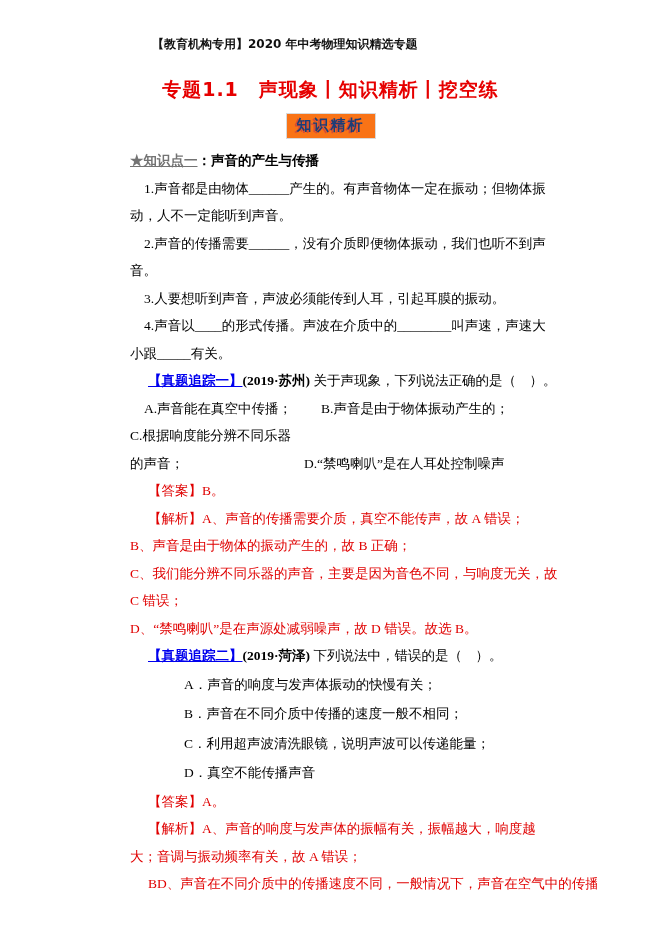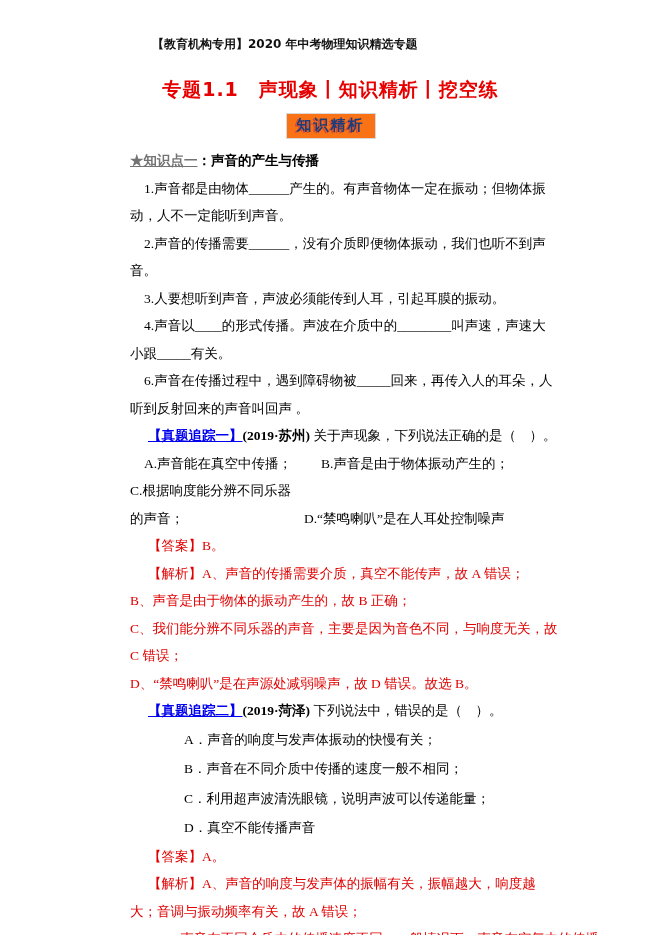--- a/index.html
+++ b/index.html
@@ -81,21 +81,20 @@
   <div class="content">
 
     <p class="kp-heading">
       <span class="kp-label">★知识点一</span><span class="kp-title">：声音的产生与传播</span>
     </p>
 
     <p class="kp-item">1.声音都是由物体______产生的。有声音物体一定在振动；但物体振动，人不一定能听到声音。</p>
     <p class="kp-item">2.声音的传播需要______，没有介质即便物体振动，我们也听不到声音。</p>
     <p class="kp-item">3.人要想听到声音，声波必须能传到人耳，引起耳膜的振动。</p>
     <p class="kp-item">4.声音以____的形式传播。声波在介质中的________叫声速，声速大小跟_____有关。</p>
-    <p class="kp-item">6.声音在传播过程中，遇到障碍物被_____回来，再传入人的耳朵，人听到反射回来的声音叫回声 。</p>
 
     <p class="q-head indent">
       <span class="q-label">【真题追踪一】</span><span class="q-source">(2019·苏州)</span> <span>关于声现象，下列说法正确的是（　）。</span>
     </p>
 
     <p class="opt-row1">
       <span class="opt-a">A.声音能在真空中传播；</span><span>B.声音是由于物体振动产生的；</span>
     </p>
     <p class="opt-row2">
       <span class="opt-c">C.根据响度能分辨不同乐器的声音；</span><span>D.“禁鸣喇叭”是在人耳处控制噪声</span>

